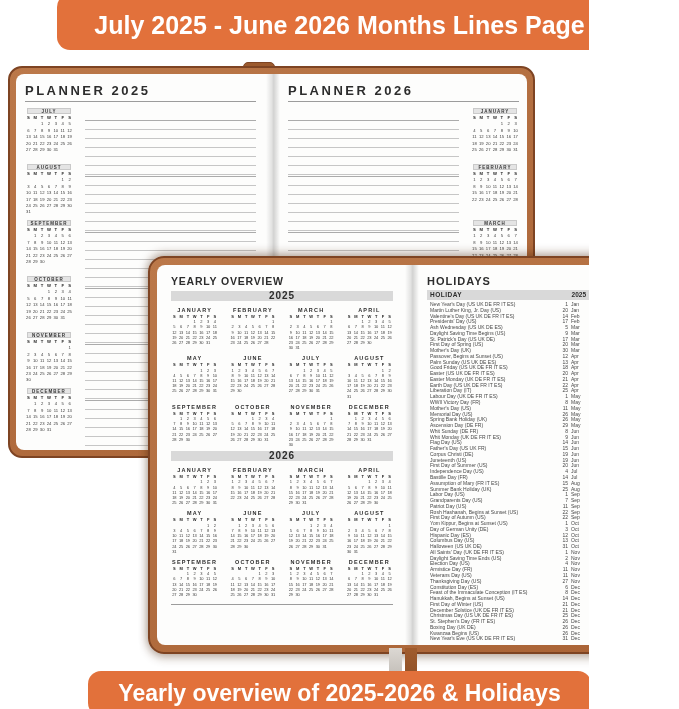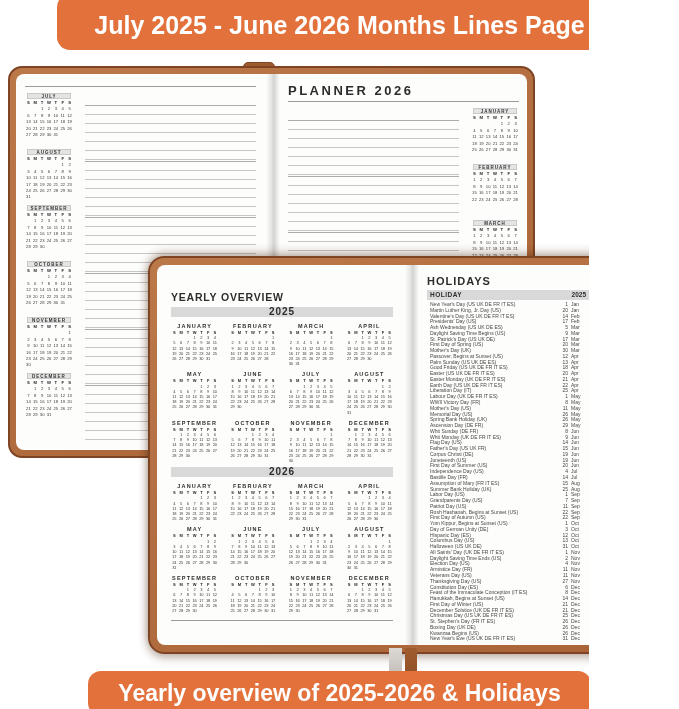--- a/index.html
+++ b/index.html
@@ -40,21 +40,21 @@
   .cal-grid{display:grid;grid-template-columns:repeat(7,1fr);}
   .p1 .cal-grid{font-size:4.2px;line-height:6.4px;}
   .wd{font-weight:bold;color:#1f1f1f;text-align:center;}
   .day{text-align:center;color:#3a3a3a;}
   .lines{flex:1;margin-left:12px;padding-top:4px;}
   .p1 .pg-right .lines{margin-left:0;margin-right:12px;}
   .line{height:8px;border-bottom:1px solid #c6c6c6;}
   .line:first-child{border-color:#ababab;}
 
   
-  .p2 .yo-page{padding:10px 12px 0 14px;margin-top:16px;}
+  .p2 .yo-page{padding:10px 12px 0 14px;}
   .year-banner{background:#d9d9d9;height:10px;line-height:10px;text-align:center;font-size:10px;
                font-weight:bold;letter-spacing:1px;color:#2d2d2d;margin:4px 0 6px;}
   .yo-grid{display:grid;grid-template-columns:repeat(4,1fr);column-gap:11px;row-gap:5px;margin-bottom:2px;}
   .m-label{text-align:center;font-size:5.5px;letter-spacing:1.2px;font-weight:bold;color:#2d2d2d;line-height:7px;}
   .yo-cal .cal-grid{font-size:4px;line-height:5.2px;}
   .yo-rule{border-top:1px solid #9c9c9c;margin-top:7px;}
   .pg-title.yo{font-size:10.5px;letter-spacing:.8px;}
 
   
   .p2 .hol-page{padding:10px 20px 0 8px;}
@@ -84,20 +84,21 @@
 
   <div class="banner top">
     <span>July 2025 - June 2026 Months Lines Page</span>
   </div>
 
   <div class="bump"></div>
 
   <div class="planner p1">
     <div class="pages">
       <div class="page pg-left">
+        <div class="pg-title">PLANNER 2025</div>
         <div class="rule"></div>
         <div id="p1-left">
             <div class="p1-row">
               <div class="p1-cal">
                 <div class="month-badge">JULY</div>
                 <div class="cal-grid">
                   <span class="wd">S</span>
                   <span class="wd">M</span>
                   <span class="wd">T</span>
                   <span class="wd">W</span>

